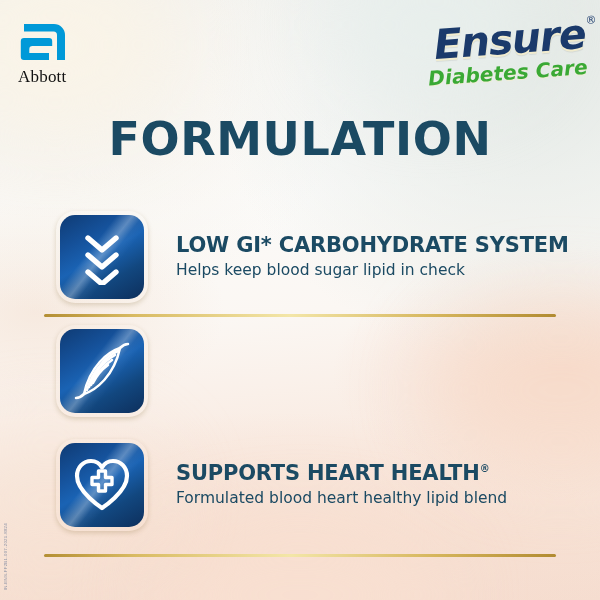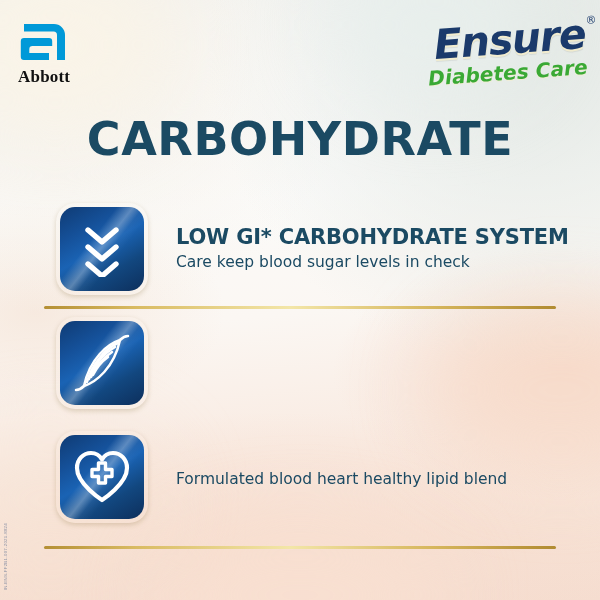--- a/index.html
+++ b/index.html
@@ -37,21 +37,21 @@
   .blob.b2 { width:210px; height:150px; left:330px;  top:-50px;  background:rgba(232,238,236,.85); }
   .blob.b3 { width:260px; height:180px; left:430px;  top:300px;  background:rgba(248,218,200,.55); }
   .blob.b4 { width:240px; height:160px; left:-70px;  top:420px;  background:rgba(247,226,210,.45); }
   .blob.b5 { width:300px; height:150px; left:150px;  top:520px;  background:rgba(250,226,212,.55); }
 
   
   .abbott-logo { position:absolute; left:18px; top:18px; width:70px; }
   .abbott-mark { width:50px; height:48px; display:block; }
   .abbott-word {
     font-family:"Liberation Serif", serif;
-    font-weight:bold; font-size:17px; color:#111;
+    font-weight:normal; font-size:17px; color:#111;
     letter-spacing:.2px; margin-top:1px;
   }
 
   .ensure-logo {
     position:absolute; right:16px; top:14px;
     text-align:right; transform:rotate(-4.2deg); transform-origin:100% 0;
   }
   .ensure-word {
     position:relative; display:inline-block;
     font-family:"DejaVu Sans", sans-serif;
@@ -77,21 +77,21 @@
   .title {
     position:absolute; top:116px; left:0; width:600px;
     text-align:center;
     font-family:"DejaVu Sans", sans-serif;
     font-weight:bold; font-size:46px; line-height:1;
     letter-spacing:.6px;
     color:#1b4a63;
   }
 
   
-  .features { position:absolute; left:0; top:192px; width:600px; }
+  .features { position:absolute; left:0; top:200px; width:600px; }
 
   .row {
     position:relative;
     display:flex; align-items:center;
     height:114px;
     padding-left:56px;
   }
 
   .tile {
     position:relative; flex:0 0 auto;
@@ -164,37 +164,37 @@
     <div class="abbott-word">Abbott</div>
   </div>
 
   <div class="ensure-logo">
     <div class="ensure-word">
       <span>Ensure</span><span class="ensure-reg">®</span>
     </div>
     <div class="ensure-sub">Diabetes Care</div>
   </div>
 
-  <div class="title">CARBOHYDRATE</div>
+  <div class="title">FORMULATION</div>
 
   <div class="features">
 
     <div class="row">
       <div class="tile">
         <div class="tile-inner">
           <svg width="46" height="56" viewBox="0 0 46 56" fill="none" stroke="#ffffff" stroke-width="5.4" stroke-linecap="round" stroke-linejoin="round">
             <polyline points="9,9 23,21 37,9"></polyline>
             <polyline points="9,26 23,38 37,26"></polyline>
             <polyline points="9,43 23,55 37,43"></polyline>
           </svg>
         </div>
       </div>
       <div class="rtext">
         <div class="rhead">LOW GI* CARBOHYDRATE SYSTEM</div>
-        <div class="rsub">Care keep blood sugar levels in check</div>
+        <div class="rsub">Helps keep blood sugar lipid in check</div>
       </div>
       <div class="divider d1"></div>
     </div>
 
     <div class="row">
       <div class="tile">
         <div class="tile-inner">
           <svg width="56" height="58" viewBox="0 0 56 58" fill="none" stroke="#ffffff" stroke-width="2.5" stroke-linecap="round">
             <path d="M46 6 C34 10 16 24 10 52 C22 48 40 34 46 6 Z"></path>
             <path d="M44 9 C33 14 19 27 13 48"></path>
@@ -212,20 +212,21 @@
     <div class="row">
       <div class="tile">
         <div class="tile-inner">
           <svg width="58" height="54" viewBox="0 0 58 54" fill="none" stroke="#ffffff" stroke-width="4.2" stroke-linejoin="round" stroke-linecap="round">
             <path d="M29 50 C29 50 4 34 4 18 C4 9 10.5 3 18 3 C23 3 27 6 29 9.5 C31 6 35 3 40 3 C47.5 3 54 9 54 18 C54 34 29 50 29 50 Z"></path>
             <path d="M25.5 13 H32.5 V19.5 H39 V26.5 H32.5 V33 H25.5 V26.5 H19 V19.5 H25.5 Z" stroke-width="3.4"></path>
           </svg>
         </div>
       </div>
       <div class="rtext">
+        <div class="rhead"><span>SUPPORTS HEART HEALTH</span><sup>®</sup></div>
         <div class="rsub">Formulated blood heart healthy lipid blend</div>
       </div>
     </div>
 
   </div>
 
   <div class="legal">IN-ENS-FF2B1-007-2021-8824</div>
 
 </div>
 

